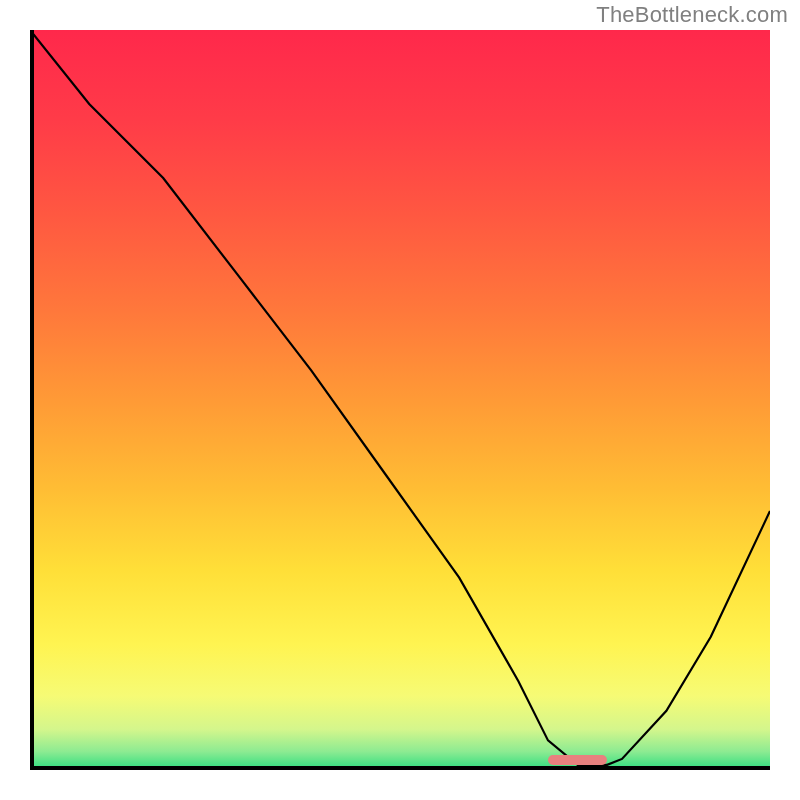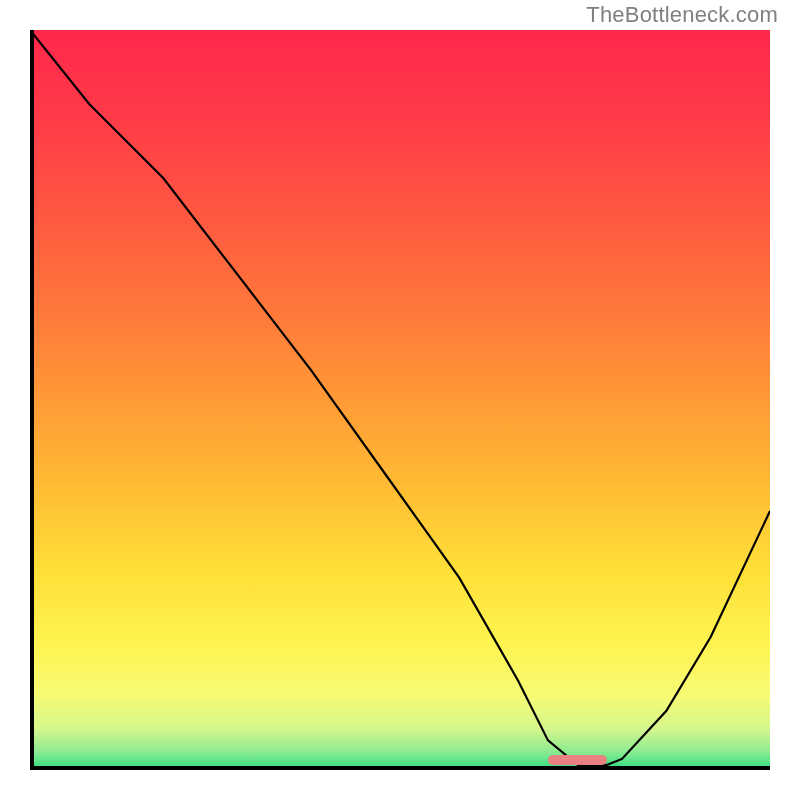--- a/index.html
+++ b/index.html
@@ -12,21 +12,21 @@
     font-family: Arial, Helvetica, sans-serif;
   }
   .wrap {
     position: relative;
     width: 800px;
     height: 800px;
   }
   .watermark {
     position: absolute;
     top: 2px;
-    right: 22px;
+    right: 12px;
     color: #808080;
     font-size: 22px;
     font-weight: 400;
     letter-spacing: 0.2px;
     z-index: 30;
   }
   .plot {
     position: absolute;
     left: 30px;
     top: 30px;

